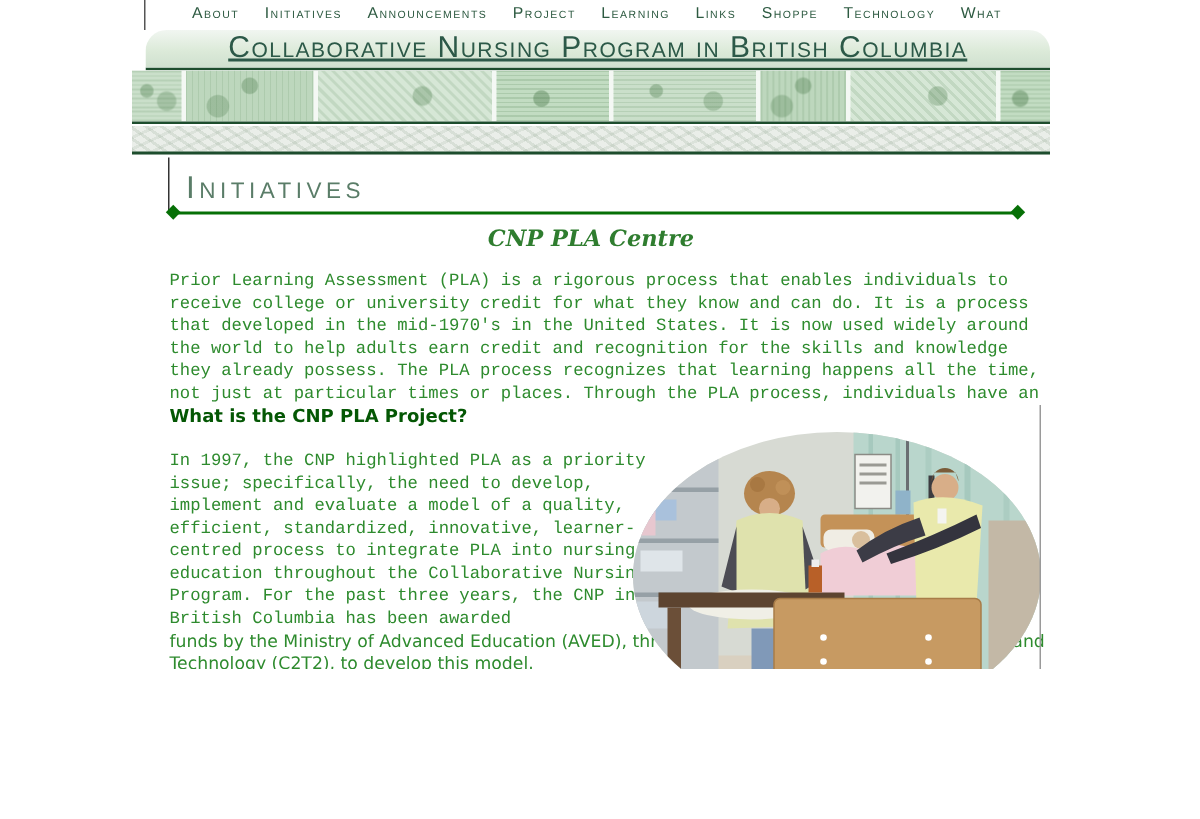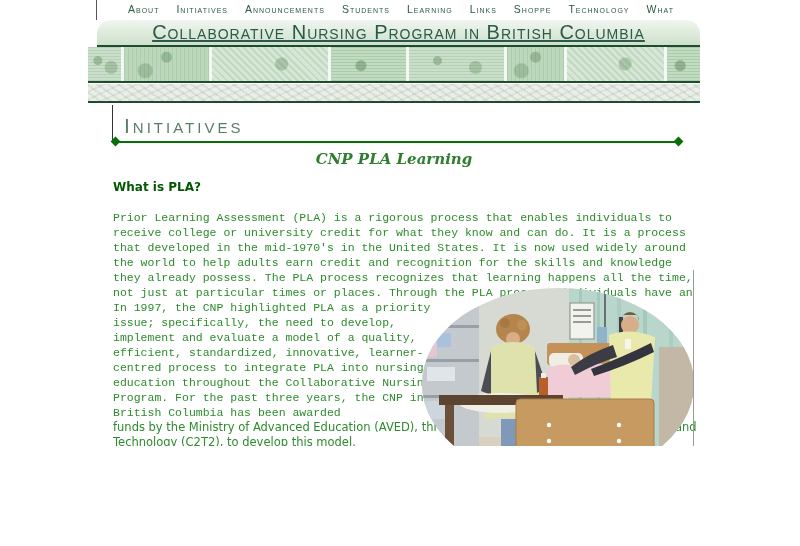--- a/index.html
+++ b/index.html
@@ -136,21 +136,21 @@
 </style>
 </head>
 <body>
 
 <div class="page">
 
   <div class="topnav">
     <a>About</a>
     <a>Initiatives</a>
     <a>Announcements</a>
-    <a>Students</a>
+    <a>Project</a>
     <a>Learning</a>
     <a>Links</a>
     <a>Shoppe</a>
     <a>Technology</a>
     <a>What</a>
   </div>
 
   <div class="vline-top"></div>
 
   <div class="banner">
@@ -167,26 +167,26 @@
     <div class="cell c" style="width:98px"></div>
     <div class="cell d" style="width:34px"></div>
   </div>
   <div class="rule-a"></div>
   <div class="texture"></div>
 
   <div class="vline-connector"></div>
 
   <div class="section-heading">Initiatives</div>
   <div class="hrule"></div>
-  <div class="subtitle">CNP PLA Learning</div>
+  <div class="subtitle">CNP PLA Centre</div>
 
   <div class="content">
-    <h3>What is PLA?</h3>
     <p class="nogap">Prior Learning Assessment (PLA) is a rigorous process that enables individuals to receive college or university credit for what they know and can do. It is a process that developed in the mid-1970's in the United States. It is now used widely around the world to help adults earn credit and recognition for the skills and knowledge they already possess. The PLA process recognizes that learning happens all the time, not just at particular times or places. Through the PLA process, individuals have an</p>
 
+    <h3>What is the CNP PLA Project?</h3>
     <p class="narrow nogap">In 1997, the CNP highlighted PLA as a priority issue; specifically, the need to develop, implement and evaluate a model of a quality, efficient, standardized, innovative, learner-centred process to integrate PLA into nursing education throughout the Collaborative Nursing Program. For the past three years, the CNP in British Columbia has been awarded</p>
     <p>funds by the Ministry of Advanced Education (AVED), through the Centre for Curriculum, Transfer and Technology (C2T2), to develop this model.</p>
 
     <div class="photo" title="oval photo of two nursing students practicing bed care in a hospital lab">
       <svg width="274" height="194" viewBox="0 0 274 194">
         <defs>
           <clipPath id="oval">
               <ellipse cx="137" cy="97" rx="136" ry="96"></ellipse>
             </clipPath>
         </defs>

